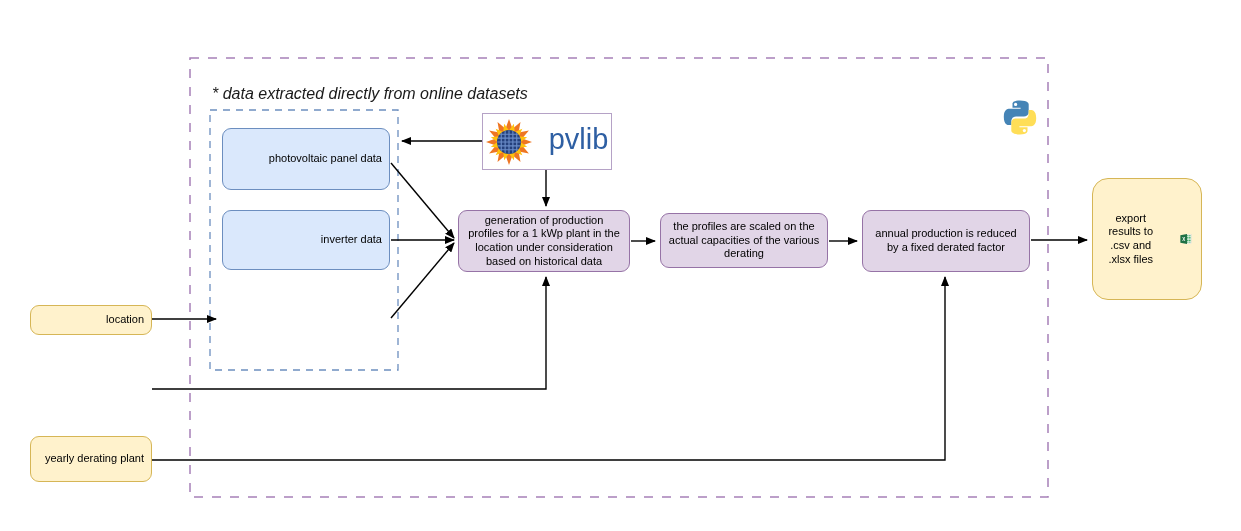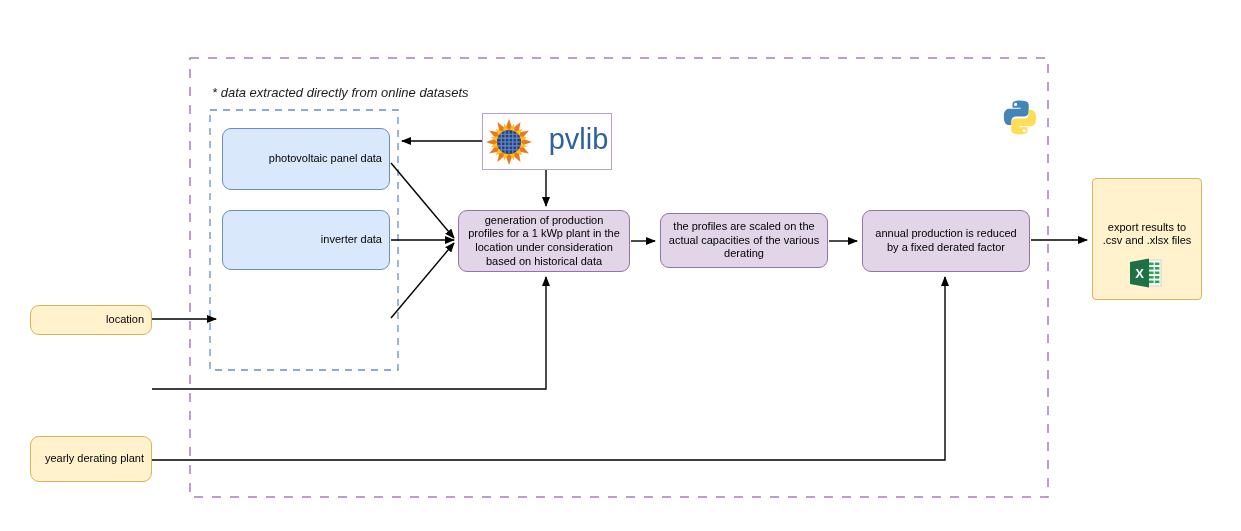--- a/index.html
+++ b/index.html
@@ -14,32 +14,32 @@
     position:absolute;left:0;top:0;width:1241px;height:531px;
     pointer-events:none;
   }
   .diagram-title{
     position:absolute;left:193px;top:37px;
     font-size:13px;font-weight:bold;color:#a680b8;
     letter-spacing:-0.2px;white-space:nowrap;
   }
   .note{
     position:absolute;left:212px;top:85px;
-    font-size:13px;font-style:italic;color:#1a1a1a;white-space:nowrap;
+    font-size:16px;font-style:italic;color:#1a1a1a;white-space:nowrap;
   }
   .node{
     position:absolute;display:flex;align-items:center;justify-content:flex-end;
     text-align:center;font-size:11px;line-height:1.25;color:#000;
     border-radius:9px;padding:3px 7px;box-sizing:border-box;
   }
   .blue{background:#dae8fc;border:1px solid #6c8ebf;}
   .purple{background:#e1d5e7;border:1px solid #9673a6;}
   .yellow{background:#fff2cc;border:1px solid #d6b656;}
   .export-node{
-    flex-direction:column;gap:9px;border-radius:4px;padding:10px 8px;
+    flex-direction:row;gap:20px;border-radius:16px;padding:10px 8px;
   }
   .pvlib-box{
     position:absolute;left:482px;top:113px;width:130px;height:57px;
     background:#ffffff;border:1px solid #b5a2c6;
     display:flex;align-items:center;justify-content:center;gap:17px;
     box-sizing:border-box;
   }
   .pvlib-word{
     font-size:29px;color:#2e5fa3;letter-spacing:0px;line-height:1;
     transform:translateY(-2px);

